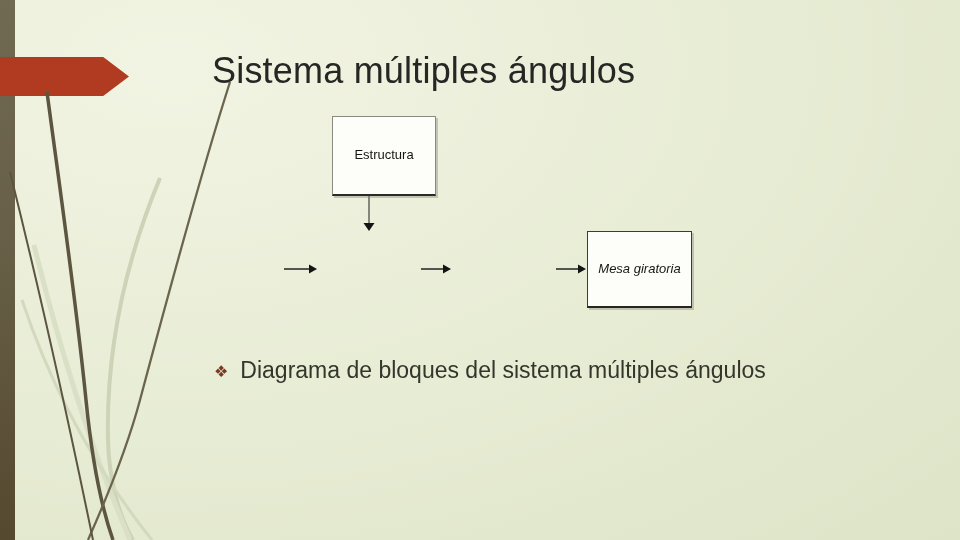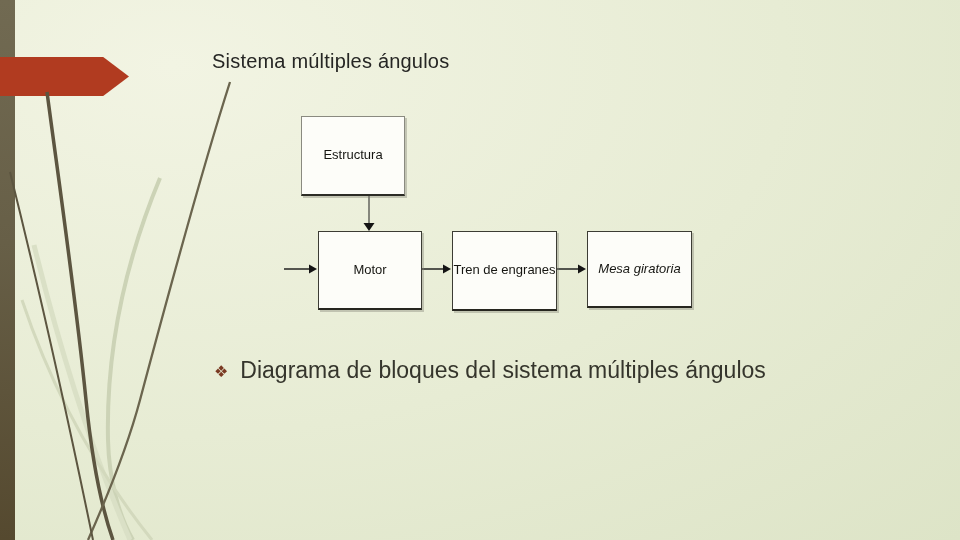--- a/index.html
+++ b/index.html
@@ -20,33 +20,33 @@
   
   .red-arrow{
     position:absolute;left:0;top:57px;width:129px;height:39px;z-index:2;
     clip-path:polygon(0% 0%, 80% 0%, 100% 50%, 80% 100%, 0% 100%);
   }
   
   .grass{position:absolute;left:0;top:0;z-index:5;pointer-events:none;}
   
   .title{
     position:absolute;left:212px;top:50px;z-index:3;
-    font-size:20px;font-weight:400;letter-spacing:0.2px;margin:0;
+    font-size:36px;font-weight:400;letter-spacing:0.2px;margin:0;
   }
   
   .diagram{position:absolute;inset:0;z-index:3;}
   .connectors{position:absolute;left:0;top:0;}
   .dbox{
     position:absolute;display:flex;align-items:center;justify-content:center;
     text-align:center;background:#fdfdf9;color:#161612;
     font-size:13px;line-height:1.25;
     box-shadow:2px 2px 0 rgba(125,125,112,0.38);
   }
   .dbox .lbl{padding:2px 4px;}
-  .box-estructura{left:301px;top:116px;width:102px;height:77px;
+  .box-estructura{left:332px;top:116px;width:102px;height:77px;
     border:1px solid #8a8a80;border-bottom:2px solid #2c2c26;align-items:center;}
   .box-controlador{left:180px;top:232px;width:102px;height:76px;
     border:2px solid #24241f;}
   .box-motor{left:318px;top:231px;width:102px;height:76px;
     border:1px solid #3c3c34;border-bottom:2px solid #26261f;}
   .box-tren{left:452px;top:231px;width:103px;height:77px;
     border:1px solid #3c3c34;border-bottom:2px solid #26261f;white-space:nowrap;}
   .box-mesa{left:587px;top:231px;width:103px;height:74px;
     border:1px solid #3c3c34;border-bottom:2px solid #26261f;white-space:nowrap;font-style:italic;}
   
@@ -83,27 +83,21 @@
 
       <line x1="556" y1="269" x2="578" y2="269" stroke="#141414" stroke-width="1.4"></line>
       <polygon points="578,264.5 578,273.5 586,269" fill="#141414"></polygon>
     </svg>
 
     <div class="dbox box-estructura">
       <span class="lbl">Estructura</span>
     </div>
 
 
-    <div class="dbox box-motor">
-      <span class="lbl">Motor</span>
-    </div>
 
-    <div class="dbox box-tren">
-      <span class="lbl">Tren de engranes</span>
-    </div>
 
     <div class="dbox box-mesa">
       <span class="lbl">Mesa giratoria</span>
     </div>
 
   </div>
 
   <svg class="grass" width="960" height="540" viewBox="0 0 960 540" fill="none">
 
     <path d="M 160,178 C 126,260 106,350 108,440 C 109,480 119,516 133,540" stroke="#ccd3b6" stroke-width="4"></path>

